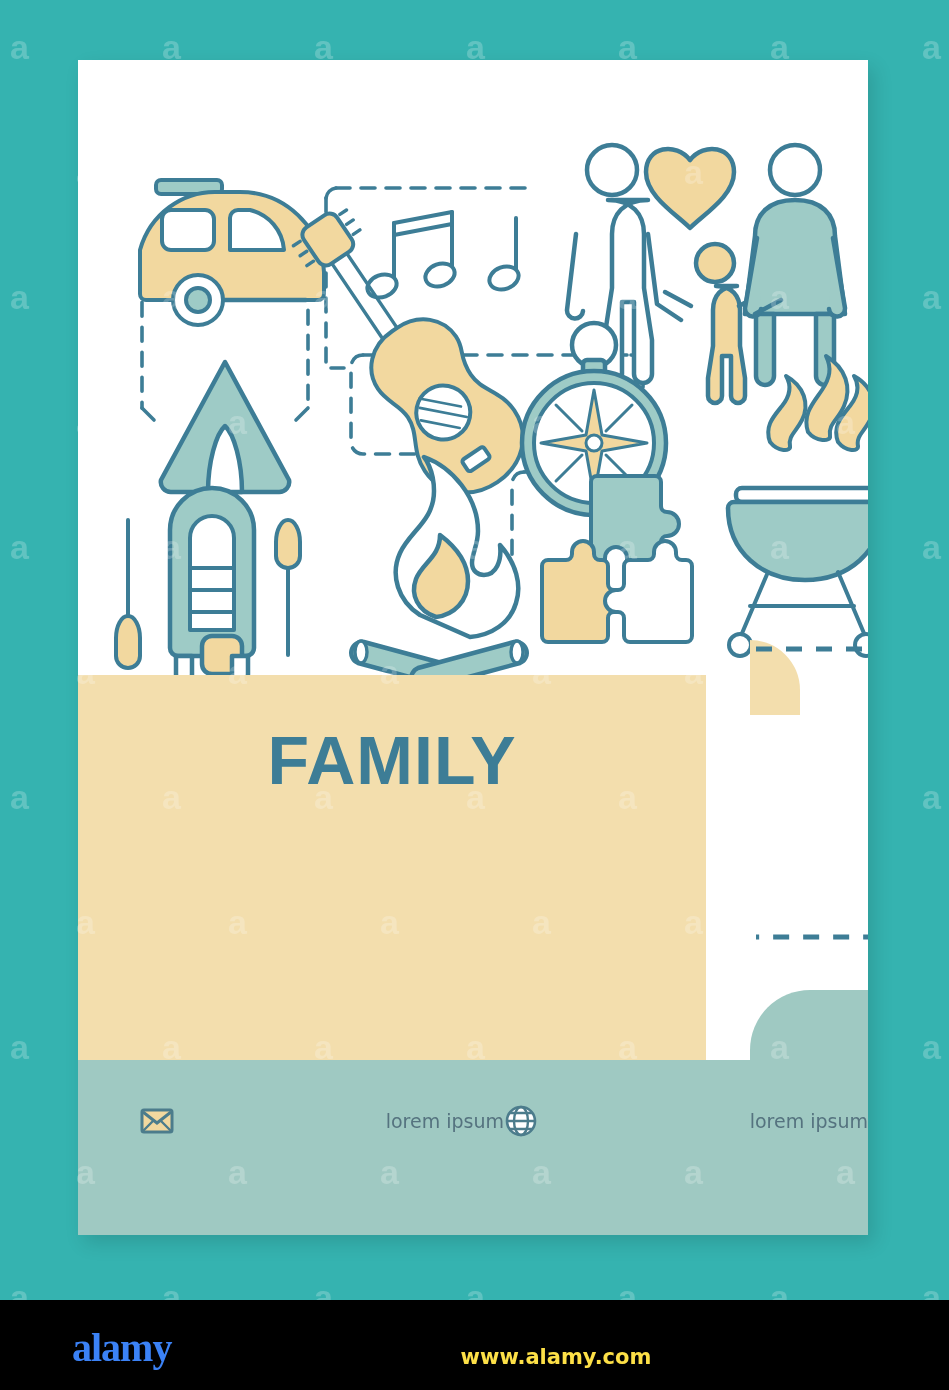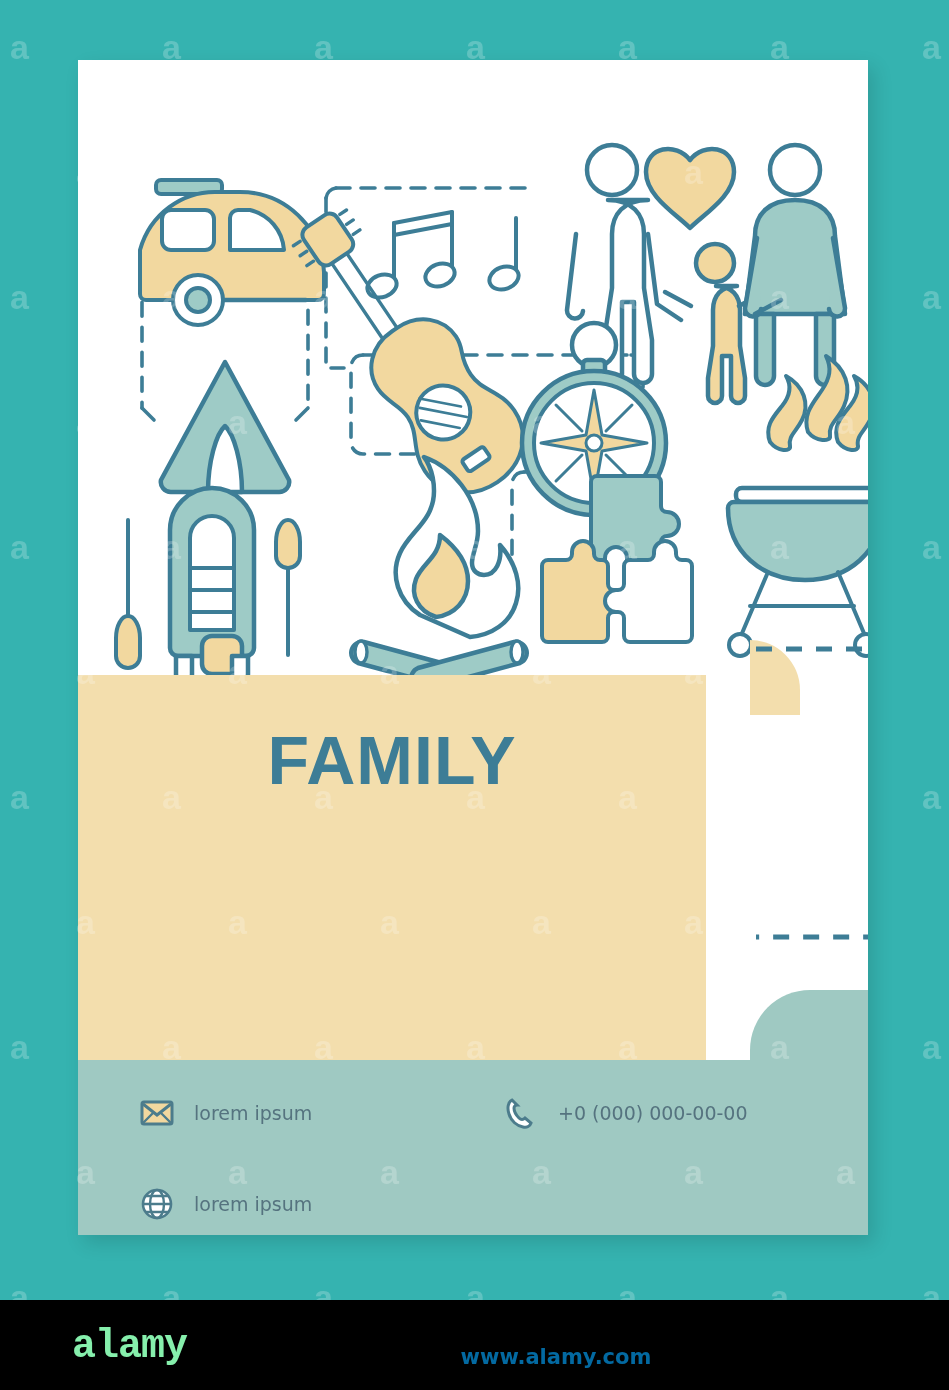--- a/index.html
+++ b/index.html
@@ -46,32 +46,32 @@
     position:absolute;left:0;top:1000px;width:790px;height:175px;
     background:#9fc9c2;border-top-left-radius:0px;
   }
   .footer-round{
     position:absolute;left:672px;top:930px;width:118px;height:72px;
     background:#9fc9c2;border-top-left-radius:60px;
   }
   .contacts{position:absolute;left:0;top:1018px;width:790px;height:160px;
     display:grid;grid-template-columns:1fr 1fr;grid-template-rows:auto auto;
     row-gap:22px;padding-left:62px;box-sizing:border-box;}
-  .citem{display:flex;align-items:center;gap:20px;}
+  .citem{display:flex;align-items:center;gap:20px;justify-content:space-between;}
   .citem .ico{width:34px;height:34px;flex:0 0 34px;display:flex;align-items:center;justify-content:center;}
   .citem .ctext{color:#55737f;font-size:19px;font-family:"DejaVu Sans",sans-serif;}
   
   .bigdash{position:absolute;left:660px;top:575px;width:220px;height:330px;z-index:4;}
   
   .botbar{position:absolute;left:0;top:1300px;width:949px;height:90px;background:#000;z-index:9;}
-  .alamy-logo{position:absolute;left:72px;top:24px;color:#86efac;font-weight:700;font-size:40px;
-              font-family:Liberation Mono, monospace;letter-spacing:-1px;}
+  .alamy-logo{position:absolute;left:72px;top:24px;color:#3b82f6;font-weight:700;font-size:40px;
+              font-family:Liberation Serif, serif;letter-spacing:-1px;}
   .imgid{position:absolute;left:0;right:0;top:20px;text-align:center;color:#e9e9e9;font-size:17px;
          font-family:"DejaVu Sans",sans-serif;padding-left:130px;}
-  .alamyurl{position:absolute;left:0;right:0;top:45px;text-align:center;color:#0369a1;font-size:21px;font-weight:700;
+  .alamyurl{position:absolute;left:0;right:0;top:45px;text-align:center;color:#fde047;font-size:21px;font-weight:700;
             font-family:"DejaVu Sans",sans-serif;padding-left:130px;margin-left:33px;}
 </style>
 </head>
 <body>
 
 <div class="wm-layer" id="wmLayer">
     <span class="wm" style="left: 10px; top: 30px;">a</span>
     <span class="wm" style="left: 162px; top: 30px;">a</span>
     <span class="wm" style="left: 314px; top: 30px;">a</span>
     <span class="wm" style="left: 466px; top: 30px;">a</span>
@@ -308,28 +308,20 @@
         <svg width="34" height="26" viewBox="0 0 34 26">
             <rect x="2" y="2" width="30" height="22" rx="2" fill="#f2d89f" stroke="#4c7c8c" stroke-width="3"></rect>
             <path d="M3 4 L17 15 L31 4" fill="none" stroke="#4c7c8c" stroke-width="3"></path>
             <path d="M3 23 L13 13 M31 23 L21 13" fill="none" stroke="#4c7c8c" stroke-width="2.4"></path>
           </svg>
       </span>
       <span class="ctext">lorem ipsum</span>
     </div>
 
 
-    <div class="citem">
-      <span class="ico">
-        <svg width="30" height="32" viewBox="0 0 30 32">
-            <path d="M6 3 c-4 2 -5 8 -3 14 c2 7 8 12 14 13 c4 1 7 -1 8 -4 l-6 -5 c-2 2 -4 2 -6 0 c-3 -3 -5 -7 -5 -10 c0 -2 2 -3 3 -3 z" fill="#ffffff" stroke="#4c7c8c" stroke-width="3"></path>
-          </svg>
-      </span>
-      <span class="ctext">+0 (000) 000-00-00</span>
-    </div>
 
     <div class="citem">
       <span class="ico">
         <svg width="32" height="32" viewBox="0 0 32 32">
             <circle cx="16" cy="16" r="14" fill="#ffffff" stroke="#4c7c8c" stroke-width="2.6"></circle>
             <ellipse cx="16" cy="16" rx="7" ry="14" fill="none" stroke="#4c7c8c" stroke-width="2.4"></ellipse>
             <path d="M2 16 h28 M4.5 8 h23 M4.5 24 h23" fill="none" stroke="#4c7c8c" stroke-width="2.4"></path>
           </svg>
       </span>
       <span class="ctext">lorem ipsum</span>

